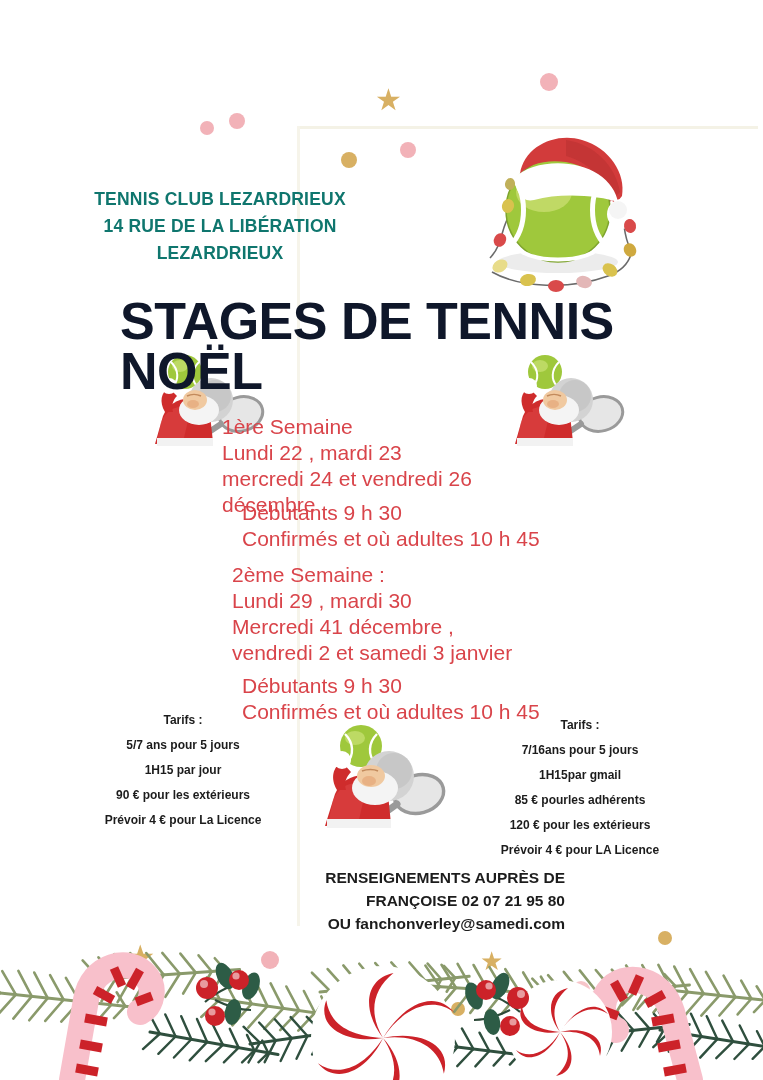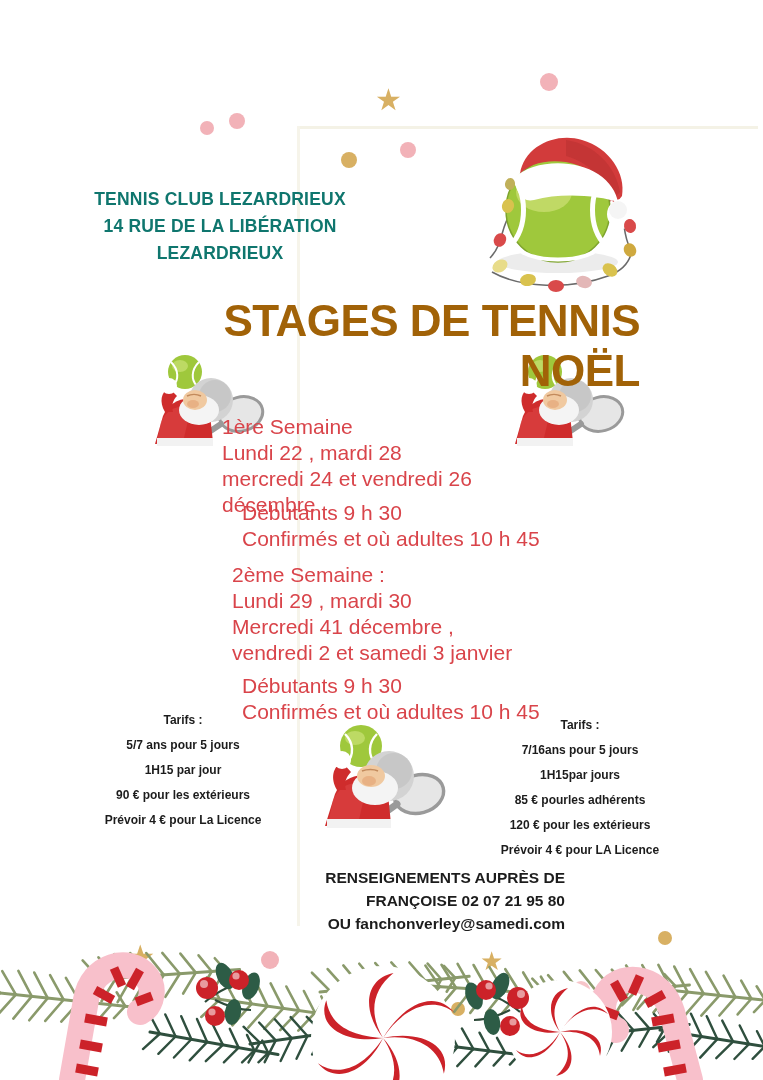--- a/index.html
+++ b/index.html
@@ -60,24 +60,24 @@
     font-size: 17.5px;
     line-height: 27px;
     letter-spacing: .2px;
   }
 
   .main-title {
     position: absolute;
     left: 120px;
     top: 296px;
     width: 520px;
-    text-align: right;
-    color: #a16207;
+    text-align: left;
+    color: #0f172a;
     font-weight: bold;
-    font-size: 44px;
+    font-size: 52px;
     line-height: 50px;
     letter-spacing: -0.5px;
   }
   .main-title .line2 { display: block; }
 
   .red-block {
     position: absolute;
     text-align: left;
     color: #d9444a;
     font-weight: normal;
@@ -267,21 +267,21 @@
     <div>LEZARDRIEUX</div>
   </div>
 
   <div class="main-title">
     <span>STAGES DE TENNIS</span>
     <span class="line2">NOËL</span>
   </div>
 
   <div class="red-block" id="week1-dates">
     <div>1ère Semaine</div>
-    <div>Lundi 22 , mardi 28</div>
+    <div>Lundi 22 , mardi 23</div>
     <div>mercredi 24 et vendredi 26 décembre</div>
   </div>
 
   <div class="red-block" id="week1-times">
     <div>Débutants 9 h 30</div>
     <div>Confirmés et où adultes 10 h 45</div>
   </div>
 
   <div class="red-block" id="week2-dates">
     <div>2ème Semaine :</div>
@@ -299,21 +299,21 @@
     <div>Tarifs :</div>
     <div>5/7 ans pour 5 jours</div>
     <div>1H15 par jour</div>
     <div>90 € pour les extérieurs</div>
     <div>Prévoir 4 € pour La Licence</div>
   </div>
 
   <div class="tarif-block" id="tarif-right">
     <div>Tarifs :</div>
     <div>7/16ans pour 5 jours</div>
-    <div>1H15par jours</div>
+    <div>1H15par gmail</div>
     <div>85 € pourles adhérents</div>
     <div>120 € pour les extérieurs</div>
     <div>Prévoir 4 € pour LA Licence</div>
   </div>
 
   <div class="contact-block">
     <div>RENSEIGNEMENTS AUPRÈS DE</div>
     <div>FRANÇOISE 02 07 21 95 80</div>
     <div>OU fanchonverley@samedi.com</div>
   </div>

